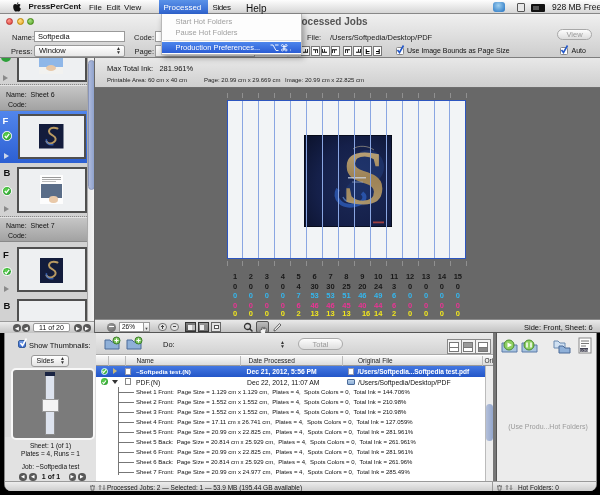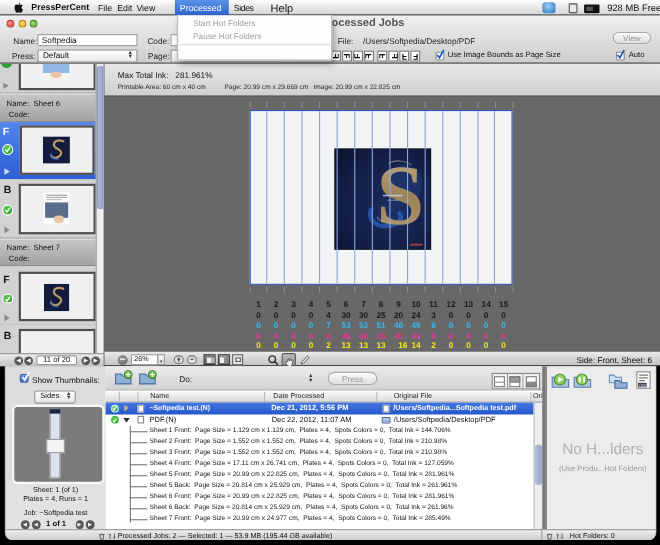--- a/index.html
+++ b/index.html
@@ -33,21 +33,21 @@
  <div class="ab" style="left:197px;top:2px;font-size:10px;font-weight:bold;color:#555;white-space:nowrap;">Softpedia test.(N) – Processed Jobs</div>
 </div>
 <div class="ab" style="left:12px;top:33px;font-size:7.5px;color:#222;">Name:</div>
 <div class="ab" style="left:34px;top:31px;width:91px;height:11px;background:#fff;border:1px solid #9a9a9a;font-size:7.5px;color:#111;line-height:9px;padding-left:3px;">Softpedia</div>
 <div class="ab" style="left:134px;top:33px;font-size:7.5px;color:#222;">Code:</div>
 <div class="ab" style="left:155px;top:31px;width:90px;height:11px;background:#fff;border:1px solid #9a9a9a;"></div>
 <div class="ab" style="left:307px;top:33px;font-size:7.5px;color:#222;">File:</div>
 <div class="ab" style="left:330px;top:33px;font-size:7.5px;color:#222;">/Users/Softpedia/Desktop/PDF</div>
 <div class="ab" style="left:557px;top:28.5px;width:35px;height:11.5px;background:linear-gradient(#fdfdfd,#dcdcdc);border:1px solid #a8a8a8;border-radius:6px;font-size:7.5px;color:#999;text-align:center;line-height:10px;">View</div>
 <div class="ab" style="left:11px;top:47px;font-size:7.5px;color:#222;">Press:</div>
-<div class="ab" style="left:34px;top:45px;width:91px;height:11.5px;background:linear-gradient(#ffffff,#e8e8e8);border:1px solid #9a9a9a;border-radius:2px;font-size:7.5px;color:#111;line-height:10px;padding-left:4px;">Default</div>
+<div class="ab" style="left:34px;top:45px;width:91px;height:11.5px;background:linear-gradient(#ffffff,#e8e8e8);border:1px solid #9a9a9a;border-radius:2px;font-size:7.5px;color:#111;line-height:10px;padding-left:4px;">Window</div>
 <div class="ab" style="left:116px;top:47px;font-size:5px;color:#333;line-height:3.5px;">▲<br>▼</div>
 <div class="ab" style="left:134.5px;top:47px;font-size:7.5px;color:#222;">Page:</div>
 <div class="ab" style="left:155px;top:45px;width:100px;height:11.5px;background:linear-gradient(#ffffff,#e8e8e8);border:1px solid #9a9a9a;"></div>
 <div class="ab" style="left:300.5px;top:45.5px;width:9px;height:10.5px;background:#fdfdfd;border:1px solid #777;">
     <div class="ab" style="left:0.5px;top:0.5px;width:6px;height:8px;font-size:7.5px;font-weight:bold;color:#000;line-height:8px;text-align:center;transform:rotate(90deg) scaleX(-1);">F</div>
   </div>
 <div class="ab" style="left:310.5px;top:45.5px;width:9px;height:10.5px;background:#fdfdfd;border:1px solid #777;">
     <div class="ab" style="left:0.5px;top:0.5px;width:6px;height:8px;font-size:7.5px;font-weight:bold;color:#000;line-height:8px;text-align:center;transform:rotate(90deg);">F</div>
   </div>
 <div class="ab" style="left:320.5px;top:45.5px;width:9px;height:10.5px;background:#fdfdfd;border:1px solid #777;">
@@ -391,21 +391,21 @@
           <circle cx="12.5" cy="4.5" r="3.5" fill="#7ec85e" stroke="#3a7a28"></circle>
           <path d="M12.5 2.5 V6.5 M10.5 4.5 H14.5" stroke="#fff" stroke-width="1"></path>
         </svg>
    <svg class="ab" style="left:30px;top:3px" width="17" height="15" viewBox="0 0 17 15">
           <path d="M1 4 L6 4 L8 6 L15 6 L15 13 L1 13 Z" fill="#8fb0d8" stroke="#4a6a98" stroke-width="1"></path>
           <circle cx="12.5" cy="4.5" r="3.5" fill="#7ec85e" stroke="#3a7a28"></circle>
           <path d="M12.5 2.5 V6.5 M10.5 4.5 H14.5" stroke="#fff" stroke-width="1"></path>
         </svg>
    <div class="ab" style="left:67px;top:6.5px;font-size:7.5px;color:#111;">Do:</div>
    <div class="ab" style="left:184px;top:6.5px;font-size:5px;color:#333;line-height:4px;">▲<br>▼</div>
-   <div class="ab" style="left:202px;top:4.5px;width:45px;height:12.5px;background:linear-gradient(#fdfdfd,#dedede);border:1px solid #aaa;border-radius:6px;font-size:7.5px;color:#999;text-align:center;line-height:11px;">Press</div>
+   <div class="ab" style="left:202px;top:4.5px;width:45px;height:12.5px;background:linear-gradient(#fdfdfd,#dedede);border:1px solid #aaa;border-radius:6px;font-size:7.5px;color:#999;text-align:center;line-height:11px;">Total</div>
    <div class="ab" style="left:350.5px;top:6px;width:44px;height:15px;display:flex;">
     <div style="width:15px;height:15px;background:#f2f2f2;border:1px solid #888;">
             <div style="margin:2px 1.5px 0;width:10px;height:6px;background:#fff;border:1px solid #777;"></div>
             <div style="margin:0 1.5px;width:10px;height:4px;border:1px solid #777;border-top:0;background:#fff"></div>
           </div>
     <div style="width:15px;height:15px;background:#f2f2f2;border:1px solid #888;border-left:0;">
             <div style="margin:2px 1.5px 0;width:10px;height:6px;background:#9a9a9a;border:1px solid #777;"></div>
             <div style="margin:0 1.5px;width:10px;height:4px;border:1px solid #777;border-top:0;background:#fff"></div>
           </div>
     <div style="width:15px;height:15px;background:#f2f2f2;border:1px solid #888;border-left:0;">
@@ -486,21 +486,20 @@
   <svg class="ab" style="left:56px;top:5px" width="18" height="16" viewBox="0 0 18 16">
         <path d="M1 3 L5 3 L7 5 L12 5 L12 10 L1 10 Z" fill="#cfe0f2" stroke="#6a8ab0"></path>
         <path d="M6 8 L10 8 L12 10 L17 10 L17 15 L6 15 Z" fill="#8fb0d8" stroke="#4a6a98"></path>
       </svg>
   <svg class="ab" style="left:81px;top:4px" width="14" height="17" viewBox="0 0 14 17">
         <rect x="1" y="1" width="12" height="15" fill="#fdfdfd" stroke="#888"></rect>
         <path d="M3 4 H11 M3 6.5 H11 M3 9 H8" stroke="#777" stroke-width="1"></path>
         <rect x="2" y="11" width="8" height="4" fill="#445"></rect>
         <text x="2.5" y="14.5" font-size="3.5" fill="#fff" font-family="Liberation Sans">LOG</text>
       </svg>
-  <div class="ab" style="left:0;top:67px;width:102px;text-align:center;font-size:14px;color:#b2b2b2;">No H...lders</div>
   <div class="ab" style="left:0;top:90px;width:102px;text-align:center;font-size:7px;color:#9a9a9a;">(Use Produ...Hot Folders)</div>
  </div>
  <div class="ab" style="left:0;top:148px;width:593px;height:10px;background:linear-gradient(#ededed,#cdcdcd);border-top:1px solid #9a9a9a;">
   <svg class="ab" style="left:84px;top:1.5px" width="7" height="7" viewBox="0 0 7 7">
         <path d="M1 2 H6 M3.5 1 V2 M1.8 2 L2.2 6.2 H4.8 L5.2 2" fill="none" stroke="#555" stroke-width="0.8"></path>
       </svg>
   <svg class="ab" style="left:93px;top:1.5px" width="8" height="7" viewBox="0 0 8 7">
         <path d="M2 6 V1.5 M1 2.5 L2 1.5 L3 2.5 M6 1 V5.5 M5 4.5 L6 5.5 L7 4.5" fill="none" stroke="#555" stroke-width="0.8"></path>
       </svg>
   <div class="ab" style="left:102px;top:2px;font-size:6.5px;color:#111;">Processed Jobs: 2 — Selected: 1 — 53.9 MB (195.44 GB available)</div>
@@ -511,13 +510,21 @@
   <svg class="ab" style="left:500px;top:1.5px" width="8" height="7" viewBox="0 0 8 7">
         <path d="M2 6 V1.5 M1 2.5 L2 1.5 L3 2.5 M6 1 V5.5 M5 4.5 L6 5.5 L7 4.5" fill="none" stroke="#555" stroke-width="0.8"></path>
       </svg>
   <div class="ab" style="left:513px;top:2px;font-size:6.5px;color:#111;">Hot Folders: 0</div>
  </div>
 </div>
 <div class="ab" style="left:161px;top:14px;width:141px;height:40.5px;background:#fdfdfd;border:1px solid #b8b8b8;border-top:0;box-shadow:2px 3px 6px rgba(0,0,0,0.35);z-index:50;">
  <div class="ab" style="left:13.5px;top:3px;font-size:7.5px;color:#a0a0a0;">Start Hot Folders</div>
  <div class="ab" style="left:13.5px;top:13.5px;font-size:7.5px;color:#a0a0a0;">Pause Hot Folders</div>
  <div class="ab" style="left:1px;top:25.5px;width:137px;height:1px;background:#ddd;"></div>
+ <div class="ab" style="left:0;top:27.5px;width:139px;height:11px;background:linear-gradient(#4d86ec,#2a5cd4);">
+  <div class="ab" style="left:13.5px;top:1.5px;font-size:7.5px;color:#fff;">Production Preferences...</div>
+  <svg class="ab" style="left:108px;top:2px" width="22" height="8" viewBox="0 0 22 8">
+   <path d="M0.5 1 H3 L6 6.5 H8.5 M5 1 H8.5" fill="none" stroke="#fff" stroke-width="0.9"></path>
+   <path d="M12.5 2.5 C11 2.5 11 0.5 12.5 0.5 C13.5 0.5 13.7 1.3 13.7 2.5 L13.7 5 C13.7 6.2 13.5 7 12.5 7 C11 7 11 5 12.5 5 L16 5 C17.5 5 17.5 7 16 7 C15 7 14.8 6.2 14.8 5 L14.8 2.5 C14.8 1.3 15 0.5 16 0.5 C17.5 0.5 17.5 2.5 16 2.5 Z" fill="none" stroke="#fff" stroke-width="0.8"></path>
+   <path d="M20 5.5 L20.8 5.5 L20.3 7.5" fill="#fff"></path>
+  </svg>
+ </div>
 </div>
 
 </body></html>

